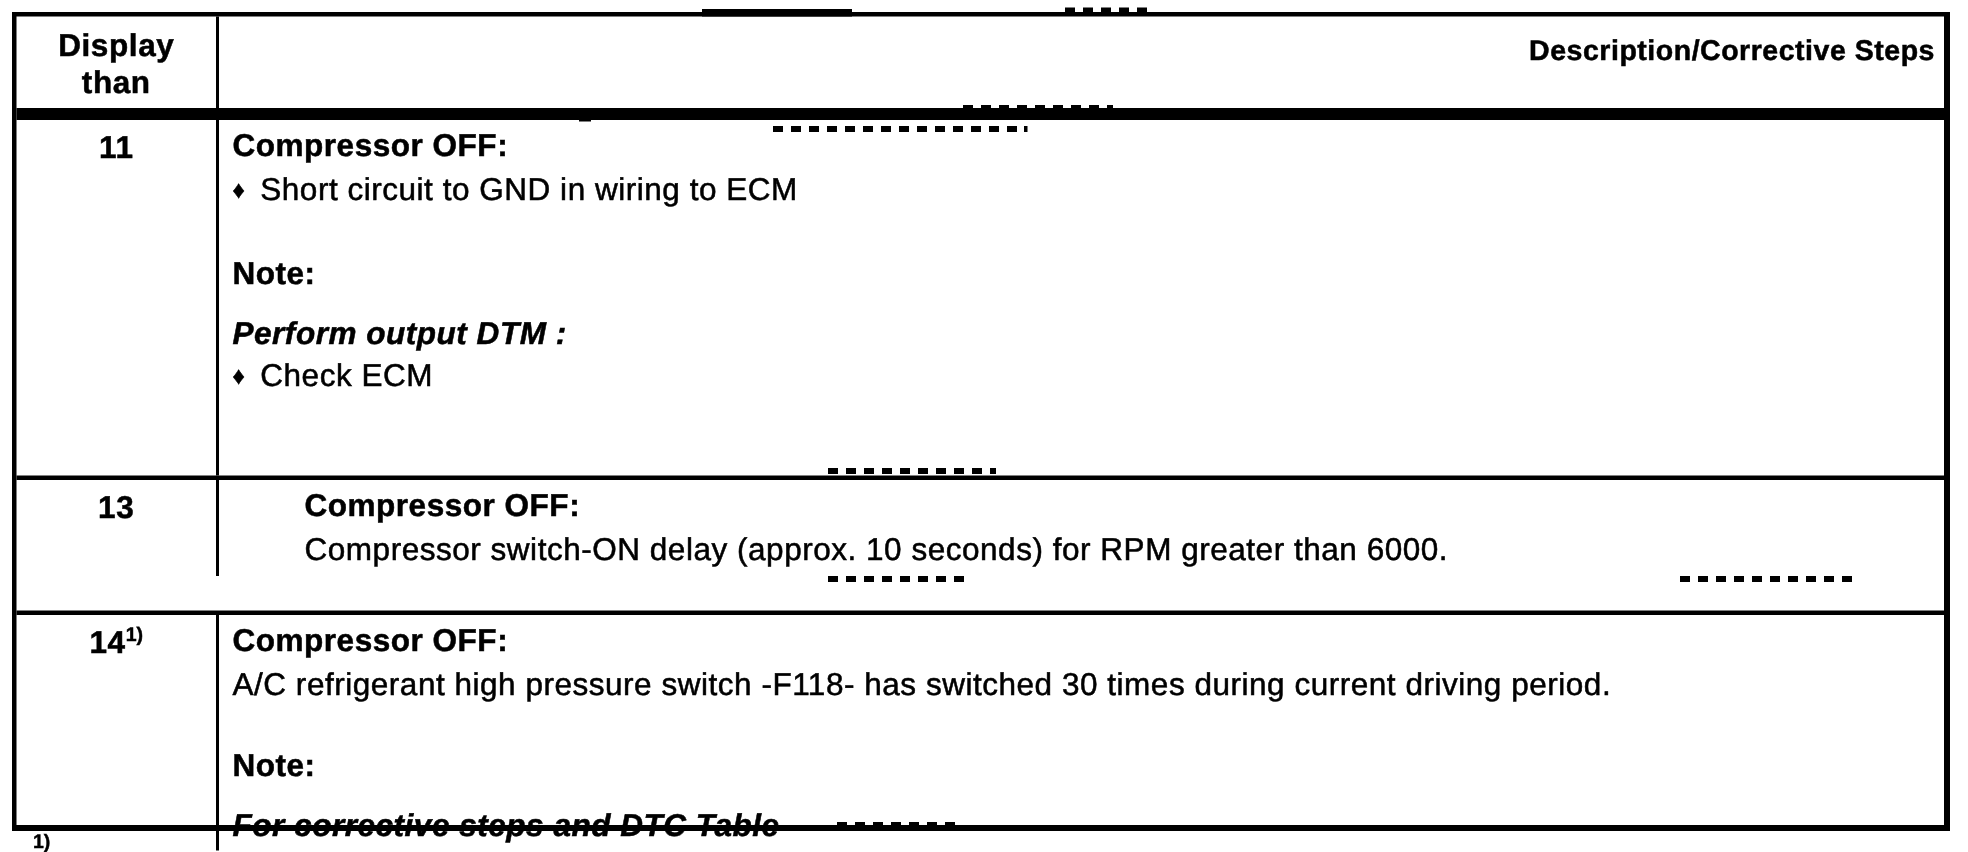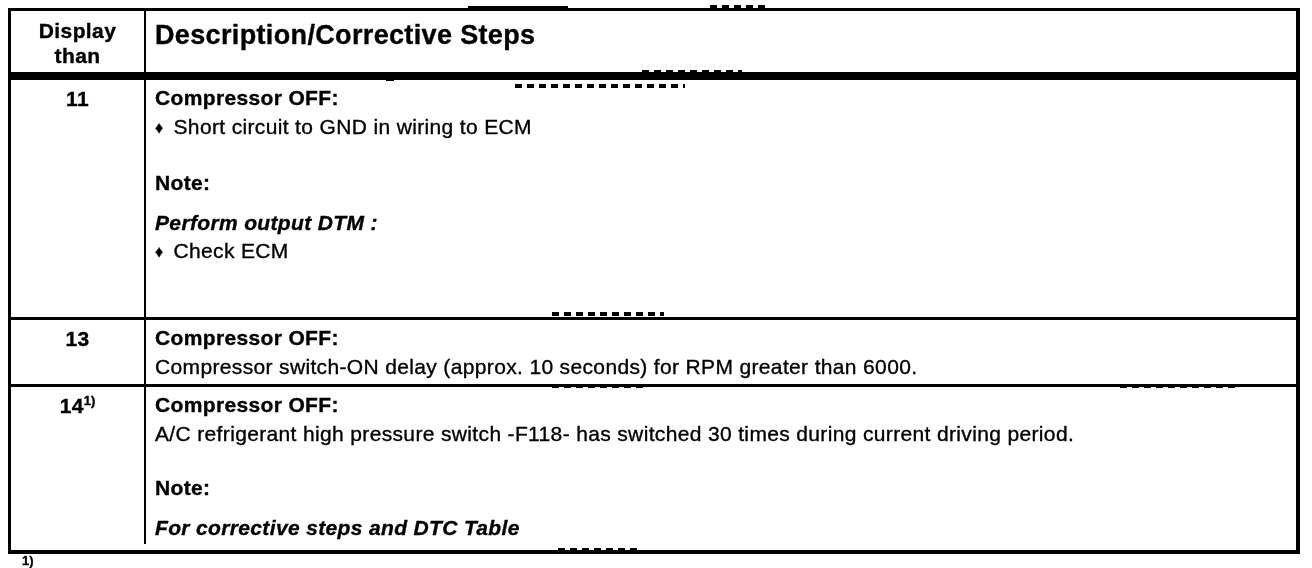--- a/index.html
+++ b/index.html
@@ -42,30 +42,30 @@
   }
   .cell-num{-webkit-text-stroke:.35px var(--ink);}
 
   
   .header-row{height:61px;}
   .header-row .cell-num{
     padding-top:7px;
     font-size:21px;line-height:25px;font-weight:700;
   }
   .header-row .cell-desc{
-    text-align:left;
+    text-align:right;
     padding-top:10px;
-    font-weight:700;font-size:27px;
+    font-weight:700;font-size:19px;
   }
   .thick-divider{height:8px;background:var(--ink);width:100%;}
 
   
   .row-12{height:237px;}
-  .row-13{height:67px;border-top:3px solid var(--ink);}
-  .row-14{height:160px;border-top:3px solid var(--ink);}
+  .row-13{height:67px;border-top:3px solid var(--ink);gap:48px;}
+  .row-14{height:160px;border-top:3px solid var(--ink);margin-top:23px;}
 
   .bold-line{font-weight:700;}
   .bullet-line{display:flex;align-items:baseline;}
   .diamond{
     font-size:16px;
     margin-right:10px;
     line-height:28.5px;
     transform:translateY(-1px);
   }
   .note-label{

